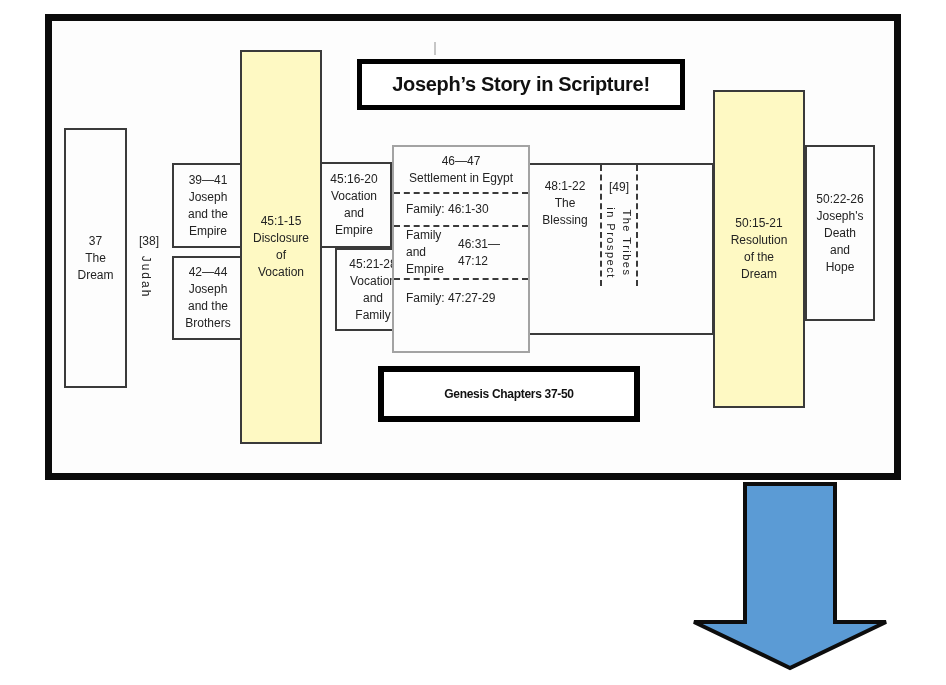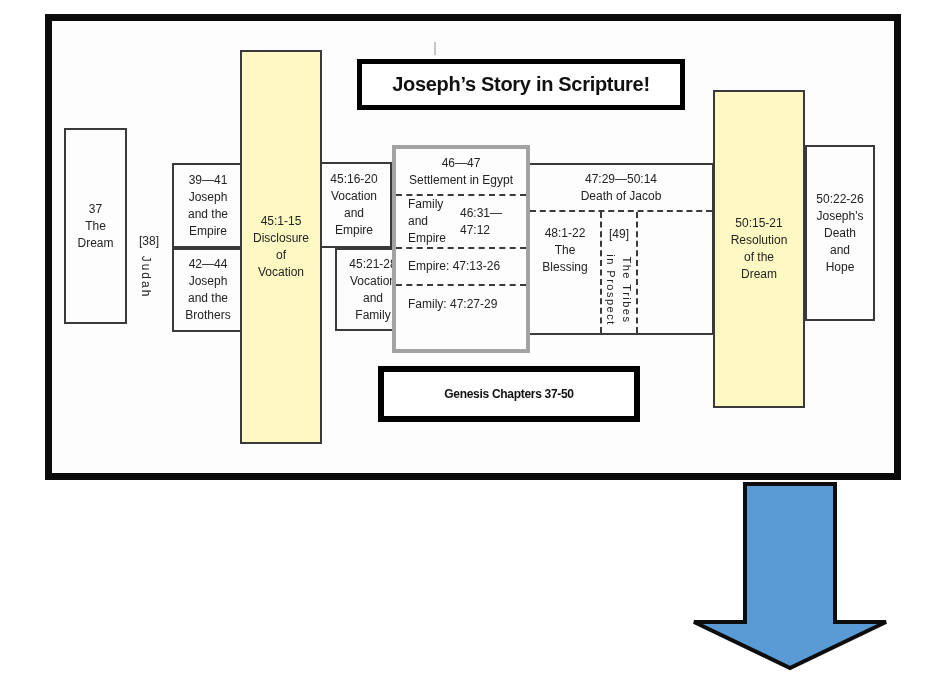--- a/index.html
+++ b/index.html
@@ -14,36 +14,36 @@
   }
   
   .dbox {
     position:absolute; box-sizing:border-box; border:2px solid #3a3a3a;
     display:flex; align-items:center; justify-content:center; text-align:center;
     color:#232323; font-size:12px; line-height:17px; z-index:1;
   }
   .opaque { background:#fef9c3; z-index:2; }
   .ml { white-space:pre-line; }
 
-  #box-37      { left:64px;  top:128px; width:63px;  height:196px; }
+  #box-37      { left:64px;  top:128px; width:63px;  height:260px; }
   #label-38    { position:absolute; left:132px; top:234px; width:34px; text-align:center;
                  font-size:12px; color:#232323; z-index:1; }
   #judah-wrap  { position:absolute; left:116px; top:251px; width:60px; height:52px;
                  display:flex; align-items:center; justify-content:center;
                  transform:rotate(90deg); font-size:12px; letter-spacing:2px;
                  color:#232323; z-index:1; }
   #box-39-41   { left:172px; top:163px; width:72px;  height:85px; }
-  #box-42-44   { left:172px; top:248px; width:72px;  height:84px; }
+  #box-42-44   { left:172px; top:256px; width:72px;  height:84px; }
   #tall-disclosure { left:240px; top:50px;  width:82px;  height:394px; }
   #box-45a     { left:316px; top:162px; width:76px;  height:86px; }
   #box-45b     { left:335px; top:248px; width:76px;  height:83px; }
 
   
   #settlement  { position:absolute; left:392px; top:145px; width:138px; height:208px;
-                 box-sizing:border-box; border:4px solid #a3a3a3; background:#fdfdfd;
+                 box-sizing:border-box; border:2px solid #a3a3a3; background:#fdfdfd;
                  color:#232323; font-size:12px; line-height:17px; z-index:2;
                  display:flex; flex-direction:column; }
   .s-head      { height:45px; display:flex; align-items:center; justify-content:center;
                  text-align:center; }
   .s-row       { box-sizing:border-box; border-top:2px dashed #3a3a3a;
                  display:flex; align-items:center; padding-left:12px; text-align:left; }
   #s-row-1 { height:33px; } #s-row-2 { height:53px; position:relative; }
   #s-row-3 { height:37px; } #s-row-4 { height:38px; }
   #s-ref   { position:absolute; left:64px; top:50%; transform:translateY(-50%); }
 
@@ -131,39 +131,35 @@
 Vocation
 and
 Family</span>
   </div>
 
   <div id="settlement">
     <div class="s-head">
       <span class="ml">46—47
 Settlement in Egypt</span>
     </div>
+    <div class="s-row" id="s-row-1">
+      <span>Family: 46:1-30</span>
+    </div>
     <div class="s-row" id="s-row-2">
       <span class="ml">Family
 and
 Empire</span>
       <span id="s-ref">46:31—47:12</span>
-    </div>
-    <div class="s-row" id="s-row-3">
-      <span>Empire: 47:13-26</span>
     </div>
     <div class="s-row" id="s-row-4">
       <span>Family: 47:27-29</span>
     </div>
   </div>
 
   <div id="death-band">
-    <div class="d-head">
-      <span class="ml">47:29—50:14
-Death of Jacob</span>
-    </div>
     <div class="d-cols">
       <div class="d-col" id="col-blessing">
         <span class="ml">48:1-22
 The
 Blessing</span>
       </div>
       <div class="d-col" id="col-49">
         <span>[49]</span>
         <div id="tribes-vert">
           <span class="ml">The Tribes

